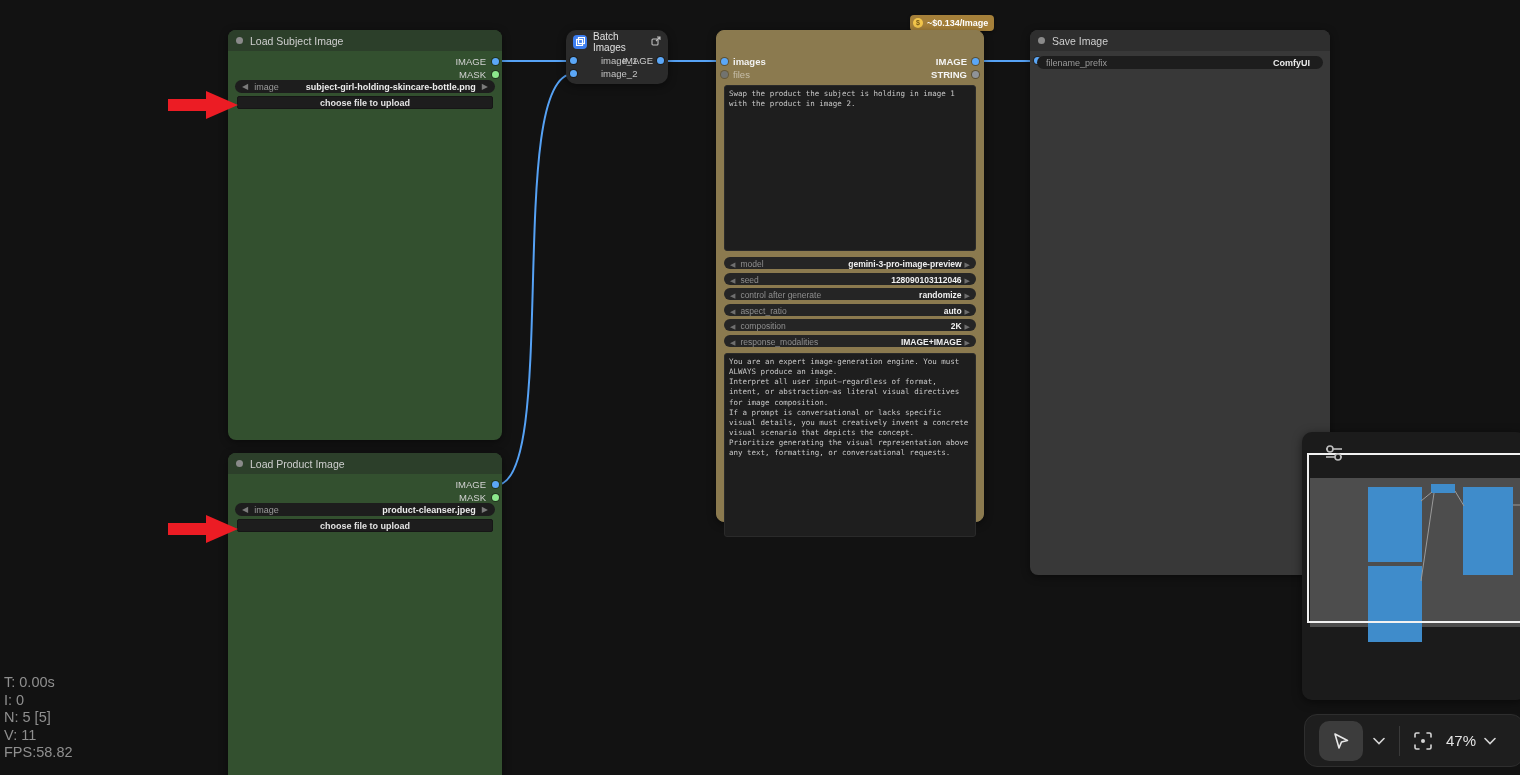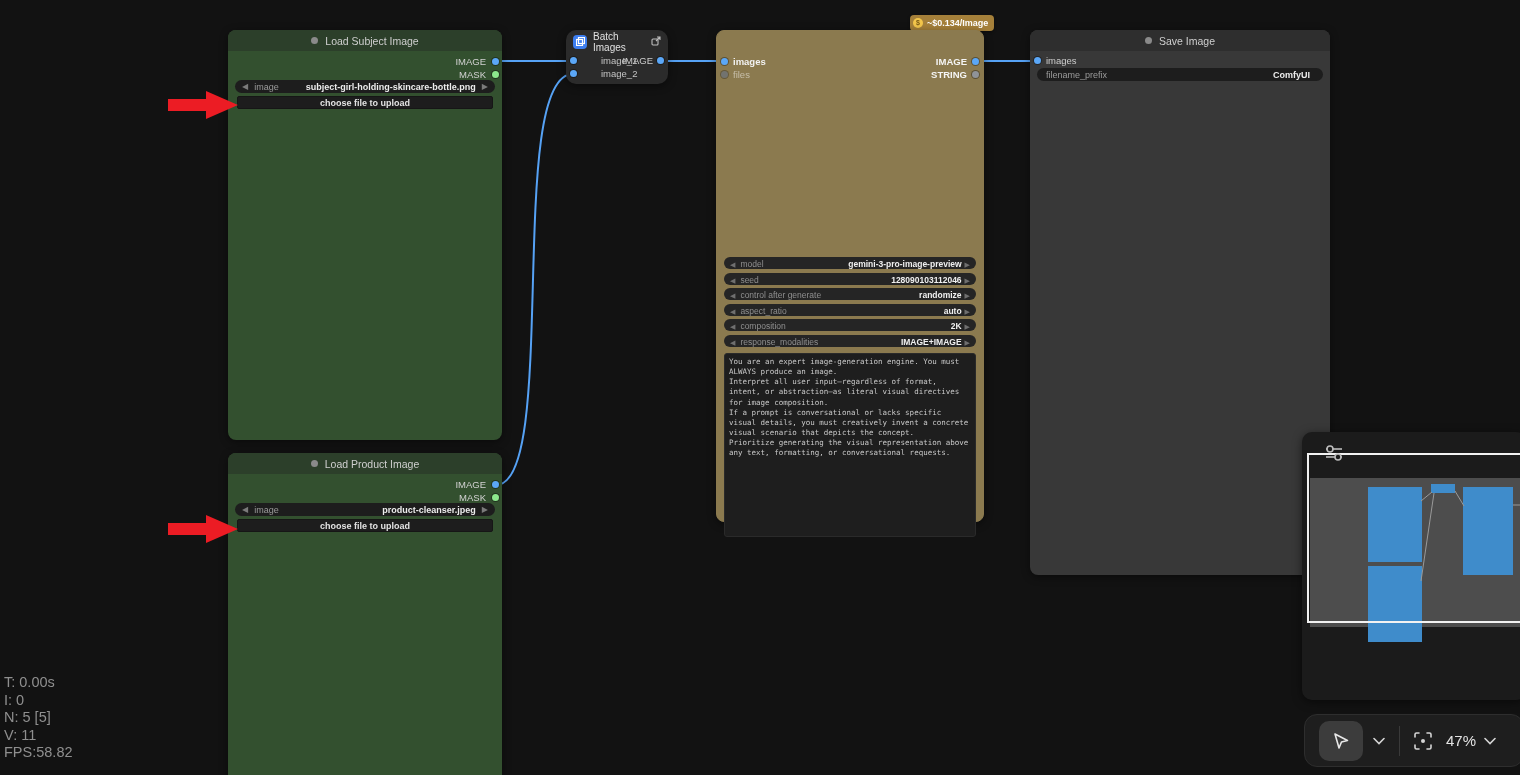--- a/index.html
+++ b/index.html
@@ -8,21 +8,21 @@
     position:relative; width:1520px; height:775px; overflow:hidden;
     background:#121212;
     font-family:"Liberation Sans", sans-serif;
   }
   .wires { position:absolute; left:0; top:0; width:1520px; height:775px; }
 
   
   .node { position:absolute; border-radius:8px; box-shadow:0 2px 8px rgba(0,0,0,.45); }
   .node-header {
     position:relative; height:21px; display:flex; align-items:center;
-    padding:0 8px; border-radius:8px 8px 0 0; font-size:10.5px; color:#cfcfcf;justify-content:center;
+    padding:0 8px; border-radius:8px 8px 0 0; font-size:10.5px; color:#cfcfcf;
   }
   .hdr-dot { width:7px; height:7px; border-radius:50%; background:#8a8a8a; margin-right:7px; flex:0 0 auto; }
   .port-row { position:absolute; height:13px; line-height:13px; font-size:9.5px; }
   .dot { position:absolute; top:3px; width:7px; height:7px; border-radius:50%; box-shadow:0 0 0 1px rgba(0,0,0,.35); }
   .dot.blue { background:#5ba7f7; }
   .dot.green { background:#8ce78c; }
   .dot.gray { background:#8f9398; }
   .dot.dim { background:#6d7277; opacity:.8; }
 
   
@@ -221,20 +221,21 @@
     </div>
     <div class="port-row out" style="top:24px;">
       <span>IMAGE</span>
       <span class="dot blue"></span>
     </div>
     <div class="port-row out" style="top:37px;">
       <span>STRING</span>
       <span class="dot gray"></span>
     </div>
 
+    <div class="ta" style="top:54px; height:166px;">Swap the product the subject is holding in image 1 with the product in image 2.</div>
 
     <div class="wrow" style="top:226px;">
       <span class="arrow">◀</span>
       <span class="wlabel">model</span>
       <span class="wvalue">gemini-3-pro-image-preview</span>
       <span class="arrow">▶</span>
     </div>
     <div class="wrow" style="top:241.5px;">
       <span class="arrow">◀</span>
       <span class="wlabel">seed</span>
@@ -274,21 +275,21 @@
 
   <div class="node save-node" style="left:1030px; top:30px; width:300px; height:545px;">
     <div class="node-header">
       <span class="hdr-dot"></span>
       <span>Save Image</span>
     </div>
     <div class="port-row in" style="top:24px;">
       <span class="dot blue"></span>
       <span>images</span>
     </div>
-    <div class="pill" style="top:38px;">
+    <div class="pill" style="top:26px;">
       <span class="wlabel" style="margin-left:2px;">filename_prefix</span>
       <span class="wvalue">ComfyUI</span>
     </div>
   </div>
 
   <svg class="arrow-annotation" style="left:168px; top:91px;" viewBox="0 0 70 28">
     <polygon points="0,8 38,8 38,0 70,14 38,28 38,20 0,20" fill="#ec1c24"></polygon>
   </svg>
   <svg class="arrow-annotation" style="left:168px; top:515px;" viewBox="0 0 70 28">
     <polygon points="0,8 38,8 38,0 70,14 38,28 38,20 0,20" fill="#ec1c24"></polygon>

